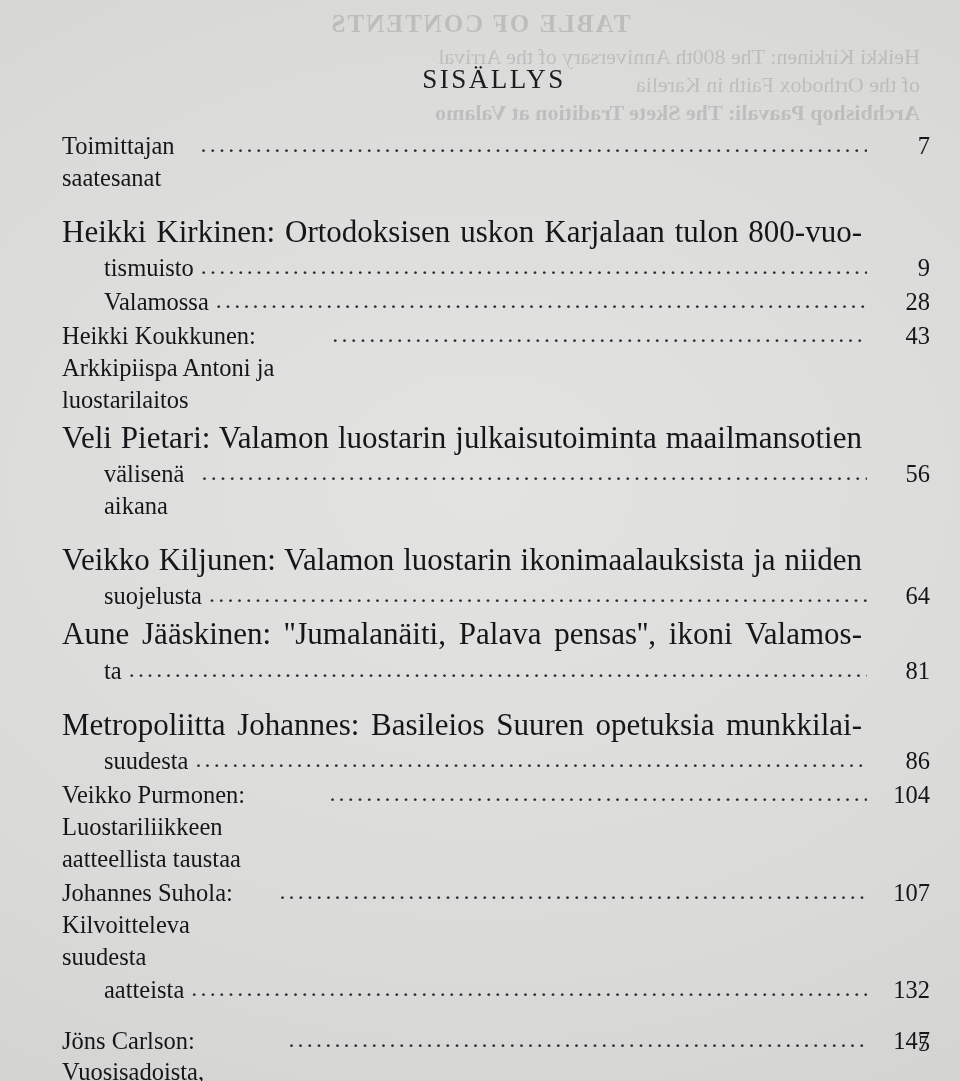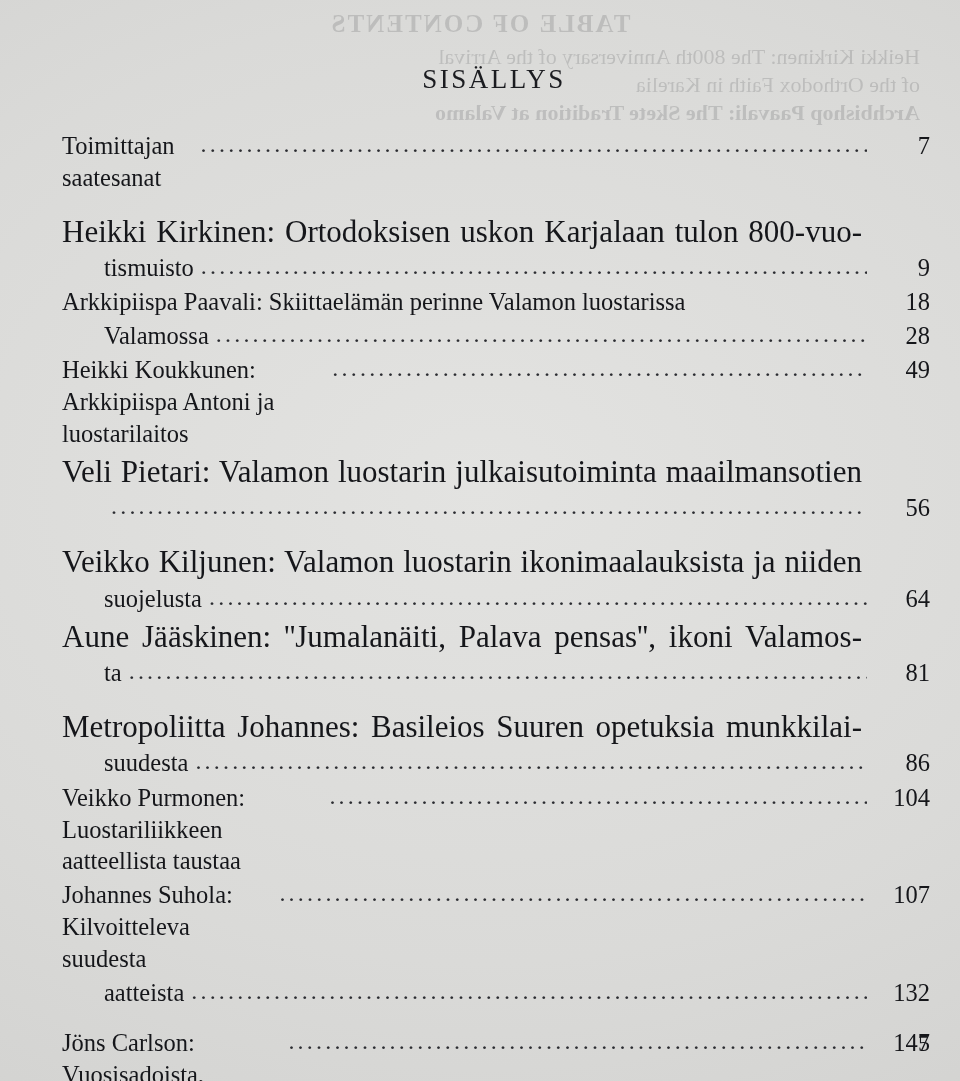--- a/index.html
+++ b/index.html
@@ -154,43 +154,37 @@
       </div>
       <div class="entry gap">
         <span class="just-line">Heikki Kirkinen: Ortodoksisen uskon Karjalaan tulon 800-vuo-</span>
         <div class="entry-row cont-row">
           <span class="text">tismuisto</span>
           <span class="dots">........................................................................................................................</span>
           <span class="page-num">9</span>
         </div>
       </div>
       <div class="entry">
-        <div class="entry-row">
-          <span class="text">Arkkipiispa Paavali: Skiittaelämän perinne Valamon luostarissa</span>
-          <span class="dots"></span>
-          <span class="page-num">18</span>
-        </div>
-      </div>
-      <div class="entry">
         <div class="entry-row cont-row">
           <span class="text">Valamossa</span>
           <span class="dots">........................................................................................................................</span>
           <span class="page-num">28</span>
         </div>
       </div>
       <div class="entry">
         <div class="entry-row">
           <span class="text">Heikki Koukkunen: Arkkipiispa Antoni ja luostarilaitos</span>
           <span class="dots">........................................................................................................................</span>
-          <span class="page-num">49</span>
+          <span class="page-num">43</span>
         </div>
       </div>
       <div class="entry">
         <span class="just-line">Veli Pietari: Valamon luostarin julkaisutoiminta maailmansotien</span>
         <div class="entry-row cont-row">
+          <span class="text">välisenä aikana</span>
           <span class="dots">........................................................................................................................</span>
           <span class="page-num">56</span>
         </div>
       </div>
       <div class="entry gap">
         <span class="just-line">Veikko Kiljunen: Valamon luostarin ikonimaalauksista ja niiden</span>
         <div class="entry-row cont-row">
           <span class="text">suojelusta</span>
           <span class="dots">........................................................................................................................</span>
           <span class="page-num">64</span>

